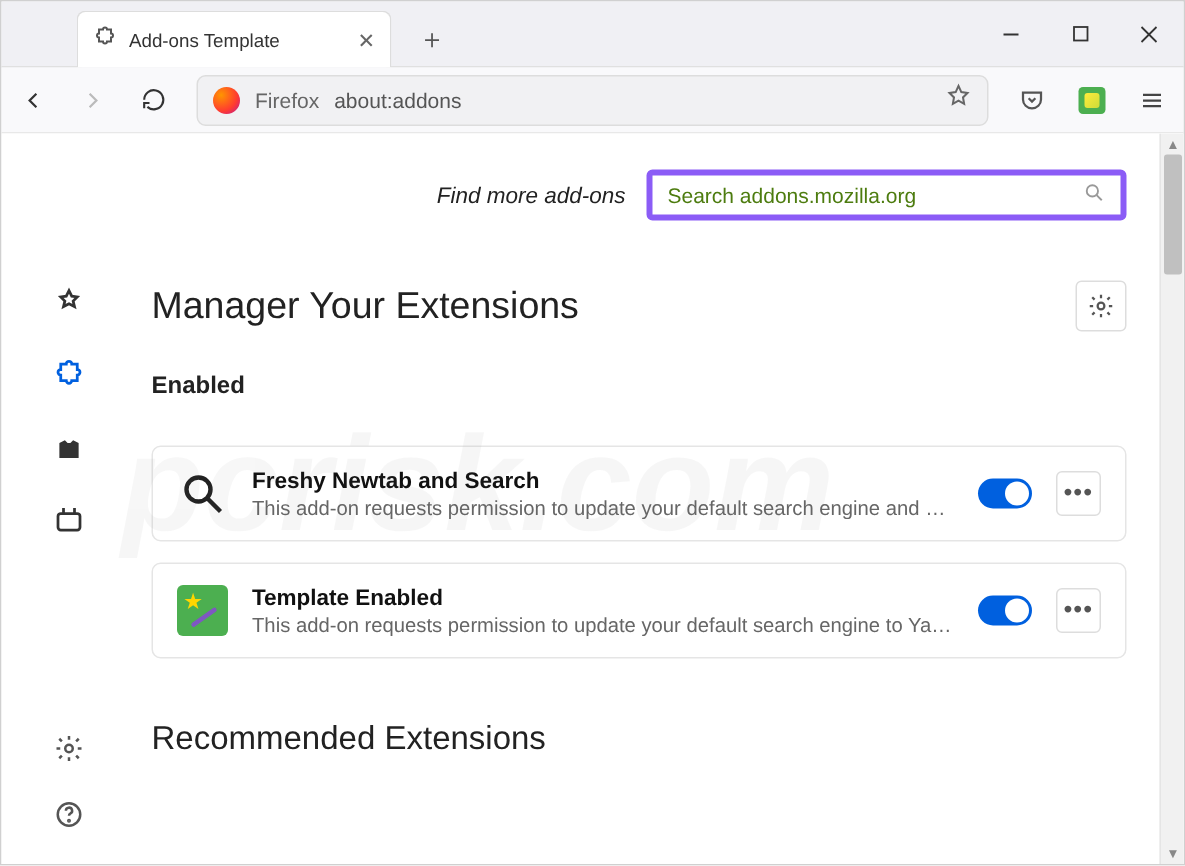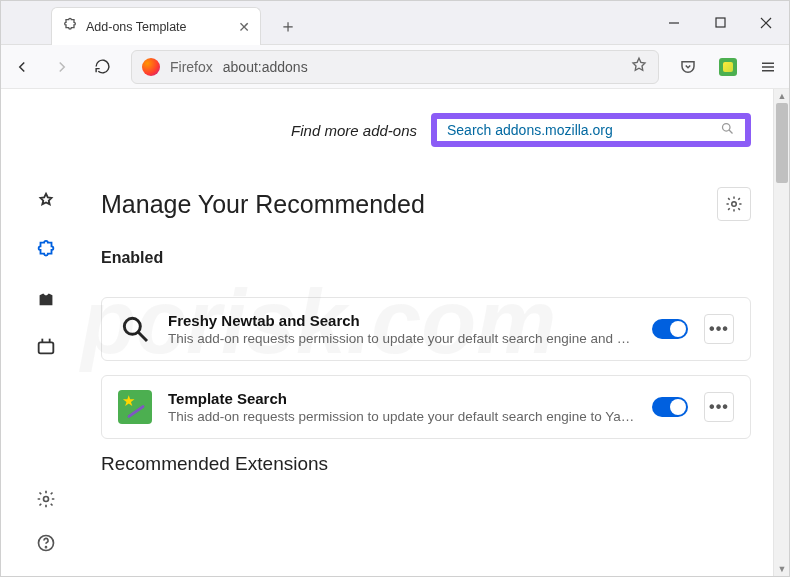--- a/index.html
+++ b/index.html
@@ -38,30 +38,30 @@
 .sidebar { width: 90px; display: flex; flex-direction: column; align-items: center; padding-top: 100px; gap: 22px; }
 .side-item { width: 26px; height: 26px; display: flex; align-items: center; justify-content: center; color: #333; cursor: pointer; border-radius: 4px; }
 .side-item.active { color: #0060df; }
 .side-item.active svg { stroke: #0060df; }
 .side-spacer { flex: 1; }
 .side-bottom { display: flex; flex-direction: column; gap: 18px; padding-bottom: 20px; align-items: center; }
 
 .main { flex: 1; padding: 24px 38px 0 10px; overflow: hidden; }
 .findrow { display: flex; align-items: center; justify-content: flex-end; gap: 14px; margin-bottom: 40px; }
 .findrow-label { font-size: 15px; color: #222; font-style: italic; }
-.search-box { width: 320px; height: 34px; border: 6px solid #8b5cf6; border-radius: 4px; display: flex; align-items: center; padding: 0 10px; color: #0369a1; font-size: 14px; background: #fff; }
+.search-box { width: 320px; height: 34px; border: 4px solid #8b5cf6; border-radius: 4px; display: flex; align-items: center; padding: 0 10px; color: #4d7c0f; font-size: 14px; background: #fff; }
 .search-ph { flex: 1; }
 .search-ico { color: #999; }
 
 .head-row { display: flex; align-items: center; margin-bottom: 28px; }
 .h1 { font-size: 25px; font-weight: 400; color: #222; flex: 1; }
 .gearbtn { width: 34px; height: 34px; border: 1px solid #ddd; border-radius: 4px; display: flex; align-items: center; justify-content: center; color: #555; cursor: pointer; }
 
 .h2 { font-size: 16px; font-weight: 600; color: #222; margin-bottom: 30px; }
-.h2b { font-size: 19px; font-weight: 400; color: #222; margin-top: 14px; }
+.h2b { font-size: 22px; font-weight: 400; color: #222; margin-top: 40px; }
 
 .card { border: 1px solid #e5e5e5; border-radius: 6px; padding: 14px 16px; display: flex; align-items: center; gap: 16px; margin-bottom: 14px; }
 .card-ico { width: 34px; height: 34px; display: flex; align-items: center; justify-content: center; flex-shrink: 0; }
 .card-body { flex: 1; min-width: 0; }
 .card-title { font-size: 15px; font-weight: 600; color: #111; margin-bottom: 2px; }
 .card-desc { font-size: 13.5px; color: #666; white-space: nowrap; overflow: hidden; text-overflow: ellipsis; }
 .toggle { width: 36px; height: 20px; background: #0060df; border-radius: 10px; position: relative; cursor: pointer; flex-shrink: 0; }
 .toggle::after { content: ""; position: absolute; right: 2px; top: 2px; width: 16px; height: 16px; background: #fff; border-radius: 50%; }
 .more { width: 30px; height: 30px; border: 1px solid #ddd; border-radius: 4px; display: flex; align-items: center; justify-content: center; color: #555; cursor: pointer; flex-shrink: 0; letter-spacing: 1px; font-weight: bold; }
 
@@ -207,21 +207,21 @@
           <span class="search-ico">
             <svg width="15" height="15" viewBox="0 0 24 24" fill="none" stroke="#999" stroke-width="2">
                 <circle cx="10" cy="10" r="6"></circle>
                 <line x1="20" y1="20" x2="14.5" y2="14.5"></line>
               </svg>
           </span>
         </div>
       </div>
 
       <div class="head-row">
-        <div class="h1">Manage Your Recommended</div>
+        <div class="h1">Manager Your Extensions</div>
         <div class="gearbtn">
           <svg width="18" height="18" viewBox="0 0 24 24" fill="none" stroke="#555" stroke-width="2">
               <circle cx="12" cy="12" r="3"></circle>
               <path d="M12 2v3M12 19v3M4.2 4.2l2.1 2.1M17.7 17.7l2.1 2.1M2 12h3M19 12h3M4.2 19.8l2.1-2.1M17.7 6.3l2.1-2.1"></path>
             </svg>
         </div>
       </div>
 
       <div class="h2">Enabled</div>
 
@@ -238,21 +238,21 @@
         </div>
         <div class="toggle"></div>
         <div class="more">•••</div>
       </div>
 
       <div class="card">
         <div class="card-ico">
           <div class="ts-ico"></div>
         </div>
         <div class="card-body">
-          <div class="card-title">Template Search</div>
+          <div class="card-title">Template Enabled</div>
           <div class="card-desc">This add-on requests permission to update your default search engine to Yahoo. …</div>
         </div>
         <div class="toggle"></div>
         <div class="more">•••</div>
       </div>
 
       <div class="h2b">Recommended Extensions</div>
     </div>
 
     <div class="scrollbar">

